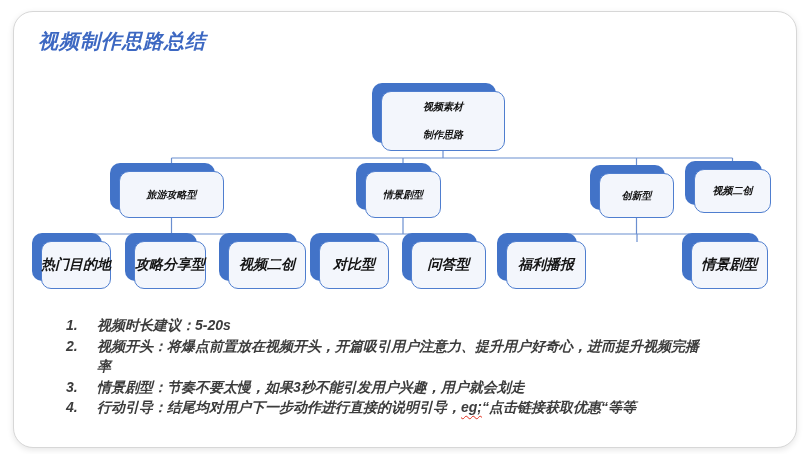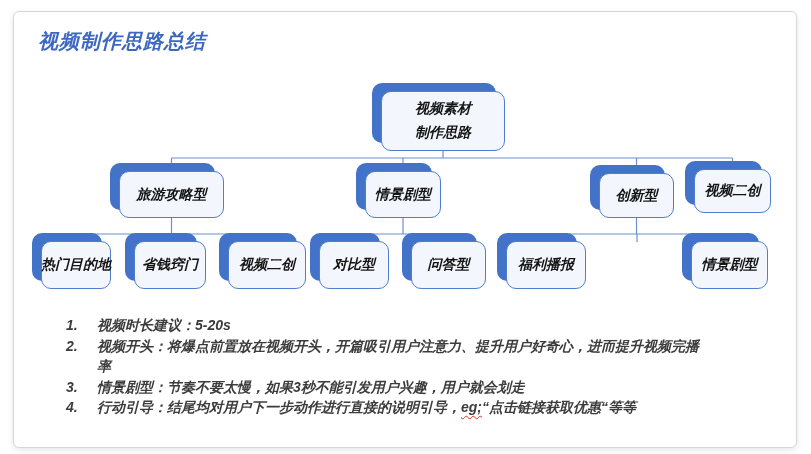--- a/index.html
+++ b/index.html
@@ -2,40 +2,40 @@
 <html><head>
 <meta charset="utf-8">
 <style>
   html,body{margin:0;padding:0;background:#ffffff;}
   body{
     width:811px;height:454px;position:relative;overflow:hidden;
     font-family:"Liberation Sans","DejaVu Sans",sans-serif;
   }
   .slide{
     position:absolute;left:13px;top:11px;width:782px;height:435px;
-    background:#ffffff;border:1px solid #d7d7d7;border-radius:6px;
+    background:#ffffff;border:1px solid #d7d7d7;border-radius:20px;
     box-shadow:0 2px 6px rgba(0,0,0,0.10);
   }
   .slide-title{
     position:absolute;left:24px;top:16px;
     font-size:20px;font-weight:bold;font-style:italic;
     color:#3d68c2;letter-spacing:1px;
   }
   
   .node{position:absolute;}
   .node .shadow{
     position:absolute;left:-9px;top:-8px;width:100%;height:100%;
     background:#4273c8;border-radius:10px;
   }
   .node .face{
     position:absolute;left:0;top:0;right:0;bottom:0;
     background:#f3f6fc;border:1.3px solid #4f7ecf;border-radius:10px;
     display:flex;align-items:center;justify-content:center;
     font-weight:bold;font-style:italic;color:#141414;
-    font-size:14px;white-space:nowrap;
+    font-size:10px;white-space:nowrap;
   }
   .node.leaf .face{font-size:14px;}
   .node.root .face{
     flex-direction:column;justify-content:space-between;
     padding:8px 0;box-sizing:border-box;
   }
   svg.connectors{position:absolute;left:0;top:0;}
   
   .notes{
     position:absolute;left:52px;top:303px;width:660px;
@@ -128,21 +128,21 @@
   <div class="node leaf" style="left:27px;top:229px;width:70px;height:48px">
     <div class="shadow"></div>
     <div class="face">
       <span>热门目的地</span>
     </div>
   </div>
 
   <div class="node leaf" style="left:120px;top:229px;width:72px;height:48px">
     <div class="shadow"></div>
     <div class="face">
-      <span>省钱窍门</span>
+      <span>攻略分享型</span>
     </div>
   </div>
 
   <div class="node leaf" style="left:214px;top:229px;width:78px;height:48px">
     <div class="shadow"></div>
     <div class="face">
       <span>视频二创</span>
     </div>
   </div>
 

